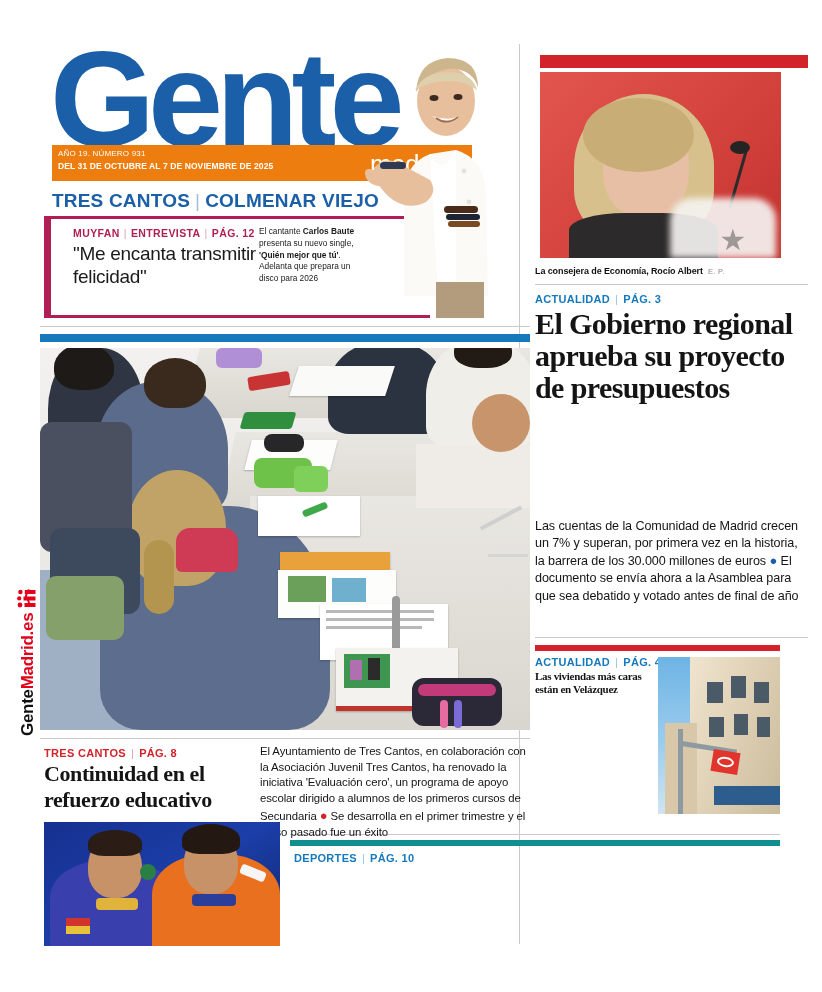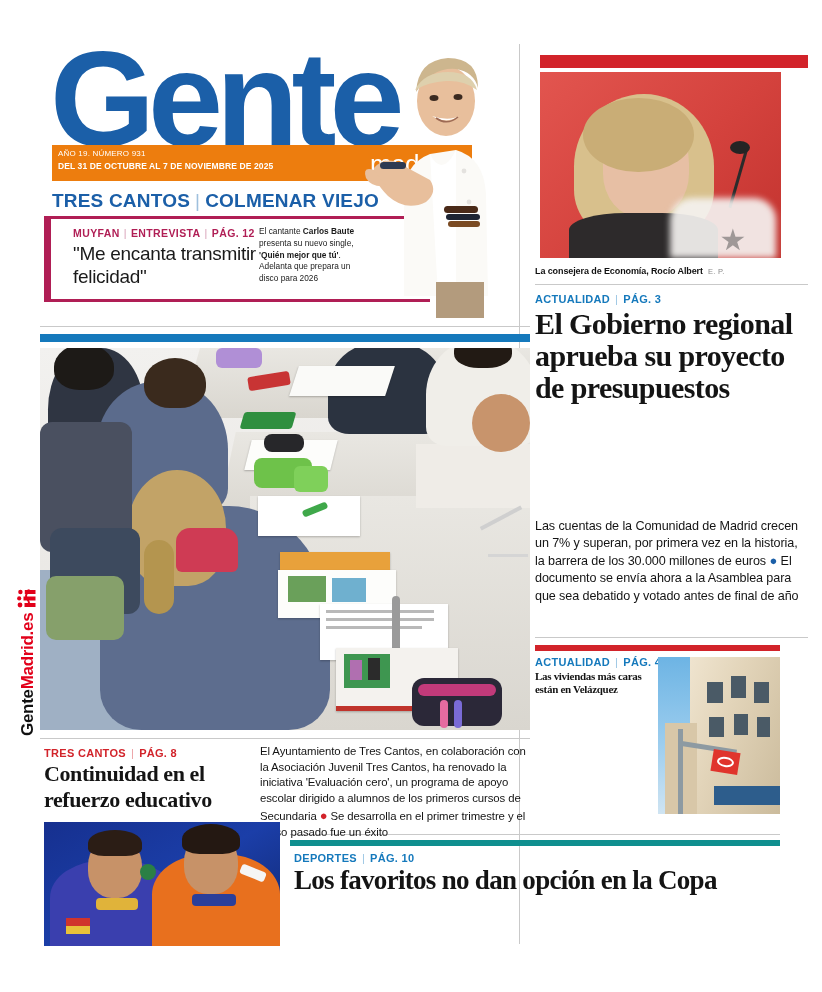--- a/index.html
+++ b/index.html
@@ -26,21 +26,21 @@
   .orange-txt .l1{font-weight:400;font-size:8px;letter-spacing:.2px;}
   .mad{position:absolute;left:330px;top:111px;font-size:26px;color:#fff;font-weight:400;letter-spacing:-.5px;}
   .towns{position:absolute;left:12px;top:152px;font-size:19px;font-weight:700;color:#1B5FA8;
     letter-spacing:.2px;font-stretch:condensed;}
   .towns .sep{color:#9fc0dd;font-weight:400;padding:0 5px;}
 
   
   .baute{position:absolute;left:352px;top:46px;width:180px;height:272px;z-index:6;}
 
   
-  .ivbox{position:absolute;left:44px;top:216px;width:386px;height:86px;background:#fff;
+  .ivbox{position:absolute;left:44px;top:216px;width:386px;height:102px;background:#fff;
      border-left:7px solid #B01E55;border-top:3px solid #B01E55;border-bottom:3px solid #B01E55;
      box-sizing:border-box;z-index:4;}
   .iv-kicker{position:absolute;left:22px;top:8px;font-size:10.5px;font-weight:700;color:#B01E55;letter-spacing:.4px;}
   .iv-kicker .s{color:#d79fb6;font-weight:400;padding:0 4px;}
   .iv-head{position:absolute;left:22px;top:23px;width:210px;font-size:19px;color:#1a1a1a;
      line-height:1.22;font-weight:400;letter-spacing:-.3px;}
   .iv-sub{position:absolute;left:208px;top:7px;width:105px;font-size:8.3px;color:#1a1a1a;
      line-height:1.42;}
   .iv-sub b{font-weight:700;}
 
@@ -317,15 +317,14 @@
     <div class="fb-head" style="left:140px;top:10px;width:54px;height:62px;"></div>
     <div class="fb-hair" style="left:138px;top:2px;width:58px;height:30px;background:#241812;"></div>
     <div style="position:absolute;left:148px;top:72px;width:44px;height:12px;background:#2b3f9a;border-radius:4px;"></div>
     <div style="position:absolute;left:196px;top:46px;width:26px;height:10px;background:#f5f5f5;transform:rotate(22deg);border-radius:3px;"></div>
     <div style="position:absolute;left:96px;top:42px;width:16px;height:16px;background:#2a7f45;border-radius:50%;"></div>
   </div>
 
   <div class="kick" style="left:294px;top:852px;color:#1579BC;">
     <span>DEPORTES</span><span class="s">|</span><span>PÁG. 10</span>
   </div>
-  <div class="hl-serif" style="left:294px;top:866px;width:486px;font-size:27px;line-height:1.1;letter-spacing:-.7px;">Los favoritos no dan opción en la Copa</div>
 
 </div>
 
 </body></html>

